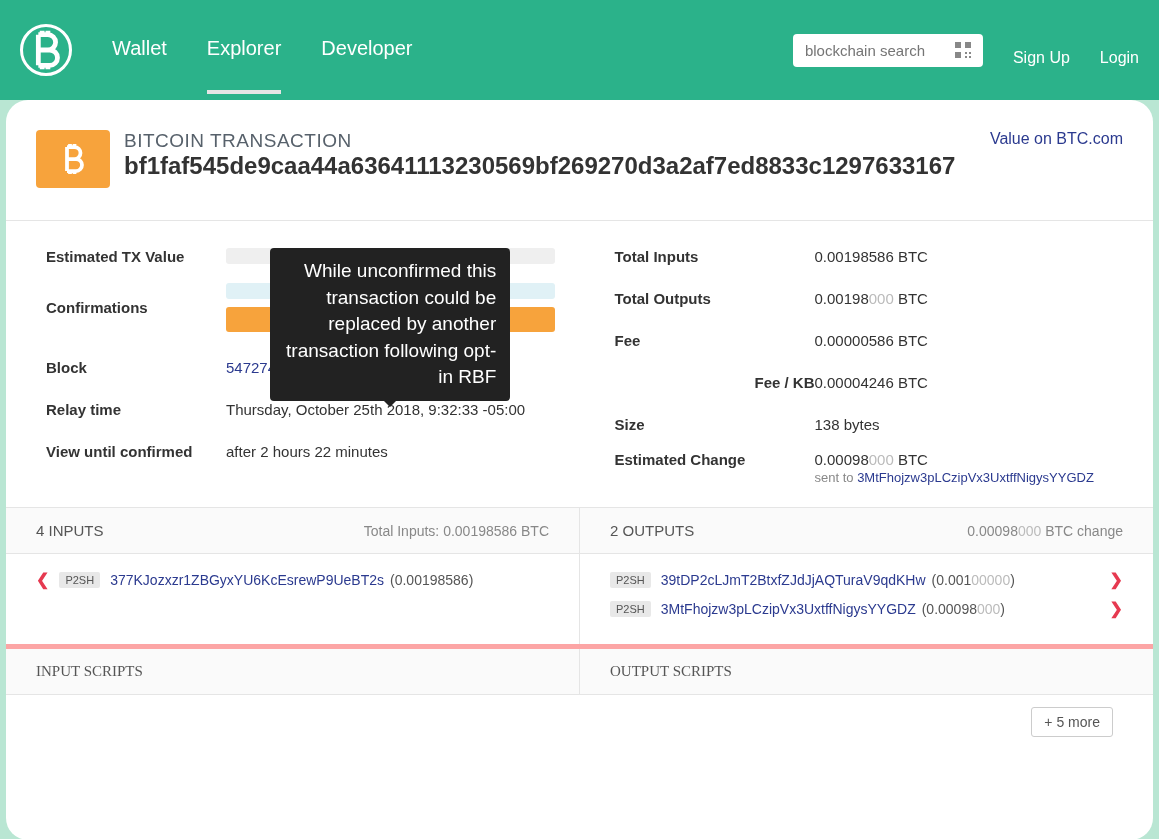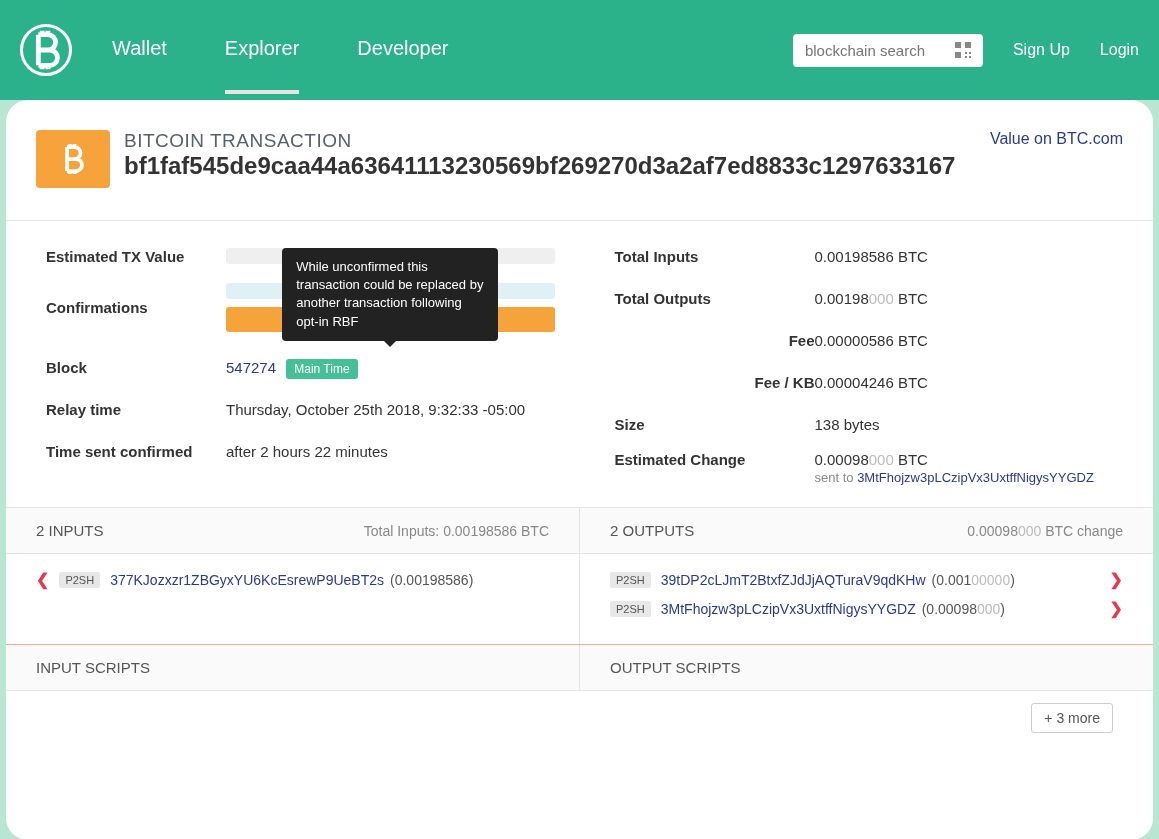--- a/index.html
+++ b/index.html
@@ -1,22 +1,22 @@
 <!DOCTYPE html>
 <html><head>
 <meta charset="utf-8">
 <style>
 * { margin: 0; padding: 0; box-sizing: border-box; }
 body { font-family: -apple-system, "Helvetica Neue", Arial, sans-serif; background: #b9e6d3; width: 1159px; }
 .topbar { background: #2bb28a; height: 100px; display: flex; align-items: center; padding: 0 20px; position: relative; }
 .logo-circle { width: 52px; height: 52px; border: 3px solid #fff; border-radius: 50%; display: flex; align-items: center; justify-content: center; color: #fff; font-size: 28px; font-weight: 700; }
-.nav { display: flex; margin-left: 40px; gap: 58px; }
+.nav { display: flex; margin-left: 40px; gap: 40px; }
 .nav-item { color: #fff; font-size: 20px; cursor: pointer; padding-bottom: 30px; margin-top: 30px; }
 .nav-item.active { border-bottom: 4px solid #e5e5e5; }
-.right-controls { margin-left: auto; display: flex; align-items: center; gap: 30px; }
+.right-controls { margin-left: auto; display: flex; align-items: flex-end; gap: 30px; }
 .search-box { background: #fff; border-radius: 4px; display: flex; align-items: center; padding: 8px 12px; width: 190px; }
 .search-input { border: none; outline: none; font-size: 15px; color: #888; flex: 1; width: 100%; }
 .qr-icon { width: 16px; height: 16px; display: inline-block; }
 .auth-link { color: #fff; font-size: 16px; cursor: pointer; }
 .page { background: #fff; margin: 0 6px; min-height: 740px; border-radius: 22px; }
 .page-header { display: flex; padding: 30px 30px 20px 30px; align-items: flex-start; }
 .coin-icon { width: 74px; height: 58px; background: #f7a33c; border-radius: 4px; display: flex; align-items: center; justify-content: center; margin-right: 14px; }
 .coin-icon svg { width: 36px; height: 36px; }
 .page-title-block { flex: 1; }
 .page-subtitle { color: #57616b; font-size: 19px; font-weight: 400; letter-spacing: 0.5px; }
@@ -26,21 +26,21 @@
 .details { display: flex; padding: 20px 30px 10px 40px; }
 .col { flex: 1; }
 .col-left { padding-right: 30px; }
 .col-right { padding-left: 30px; }
 .row { display: flex; align-items: center; margin-bottom: 12px; min-height: 30px; }
 .row-label { color: #333; font-weight: 600; font-size: 15px; width: 180px; flex-shrink: 0; }
 .row-value { color: #333; font-size: 15px; flex: 1; }
 .grey-pill { background: #efefef; border-radius: 3px; padding: 8px 14px; text-align: center; flex: 1; height: 36px; }
 .blue-pill { background: #e0f1f6; border-radius: 3px; padding: 8px 14px; text-align: center; flex: 1; height: 36px; }
 .orange-pill { background: #f7a33c; color: #fff; font-weight: 700; font-size: 13px; padding: 5px 14px; text-align: center; border-radius: 3px; width: 100%; }
-.tooltip-box { position: absolute; background: #222; color: #fff; font-size: 13px; padding: 10px 14px; border-radius: 4px; width: 216px; text-align: left; line-height: 1.4; z-index: 10; }
+.tooltip-box { position: absolute; background: #222; color: #fff; font-size: 19px; padding: 10px 14px; border-radius: 4px; width: 240px; text-align: right; line-height: 1.4; z-index: 10; }
 .tooltip-box::after { content: ''; position: absolute; bottom: -6px; left: 50%; margin-left: -6px; border-width: 6px 6px 0 6px; border-style: solid; border-color: #222 transparent transparent transparent; }
 .block-link { color: #2b3a8f; font-size: 15px; cursor: pointer; }
 .badge-green { background: #45c096; color: #fff; font-size: 12px; padding: 3px 8px; border-radius: 3px; margin-left: 6px; }
 .faded { color: #bbb; }
 .sent-to { font-size: 13px; color: #888; margin-top: 2px; }
 .sent-to a { color: #2b3a8f; text-decoration: none; }
 .io-headers { display: flex; background: #fafafa; border-top: 1px solid #e5e5e5; border-bottom: 1px solid #e5e5e5; }
 .io-col { flex: 1; padding: 14px 30px; display: flex; justify-content: space-between; align-items: center; }
 .io-col:first-child { border-right: 1px solid #e5e5e5; }
 .io-title { color: #555; font-size: 15px; }
@@ -48,21 +48,21 @@
 .io-body { display: flex; min-height: 80px; }
 .io-body-col { flex: 1; padding: 16px 30px; }
 .io-body-col:first-child { border-right: 1px solid #e5e5e5; }
 .io-row { display: flex; align-items: center; margin-bottom: 10px; font-size: 14px; }
 .chev { color: #e63950; font-weight: 700; font-size: 16px; cursor: pointer; }
 .chev-left { margin-right: 10px; }
 .chev-right { margin-left: auto; }
 .tag-p2sh { background: #e8e8e8; color: #555; font-size: 11px; padding: 2px 6px; border-radius: 2px; margin-right: 10px; }
 .addr-link { color: #2b3a8f; cursor: pointer; text-align: right; }
 .amt { color: #555; margin-left: 6px; }
-.scripts-headers { display: flex; background: #fafafa; border-top: 1px solid #fca5a5; border-bottom: 1px solid #e5e5e5; }
+.scripts-headers { display: flex; background: #fafafa; border-top: 5px solid #fca5a5; border-bottom: 1px solid #e5e5e5; font-family: Liberation Serif, serif; }
 .scripts-body { display: flex; }
 .scripts-col { flex: 1; padding: 18px 16px; font-size: 14px; color: #333; word-break: break-all; }
 .scripts-col:first-child { border-right: 1px solid #e5e5e5; }
 .more-btn-row { display: flex; justify-content: flex-end; padding: 12px 40px 20px 0; }
 .more-btn { border: 1px solid #ccc; background: #fff; padding: 6px 12px; font-size: 14px; color: #555; border-radius: 3px; cursor: pointer; }
 .pill-stack { flex: 1; display: flex; flex-direction: column; gap: 8px; position: relative; }
 </style>
 </head>
 <body>
 
@@ -135,36 +135,36 @@
         <div class="row-value">
           <span class="block-link">547274</span>
           <span class="badge-green">Main Time</span>
         </div>
       </div>
       <div class="row">
         <div class="row-label">Relay time</div>
         <div class="row-value">Thursday, October 25th 2018, 9:32:33 -05:00</div>
       </div>
       <div class="row">
-        <div class="row-label">Time sent confirmed</div>
+        <div class="row-label">View until confirmed</div>
         <div class="row-value">after 2 hours 22 minutes</div>
       </div>
     </div>
 
     <div class="col col-right">
       <div class="row">
         <div class="row-label" style="width:200px;">Total Inputs</div>
         <div class="row-value">0.00198586 BTC</div>
       </div>
       <div class="row">
         <div class="row-label" style="width:200px;">Total Outputs</div>
         <div class="row-value"><span>0.00198</span><span class="faded">000</span><span> BTC</span></div>
       </div>
       <div class="row">
-        <div class="row-label" style="width:200px;text-align:right;">Fee</div>
+        <div class="row-label" style="width:200px;">Fee</div>
         <div class="row-value">0.00000586 BTC</div>
       </div>
       <div class="row">
         <div class="row-label" style="width:200px;text-align:right;">Fee / KB</div>
         <div class="row-value">0.00004246 BTC</div>
       </div>
       <div class="row">
         <div class="row-label" style="width:200px;">Size</div>
         <div class="row-value">138 bytes</div>
       </div>
@@ -173,21 +173,21 @@
         <div class="row-value">
           <span>0.00098</span><span class="faded">000</span><span> BTC</span>
           <div class="sent-to"><span>sent to </span><a>3MtFhojzw3pLCzipVx3UxtffNigysYYGDZ</a></div>
         </div>
       </div>
     </div>
   </div>
 
   <div class="io-headers">
     <div class="io-col">
-      <div class="io-title">2 INPUTS</div>
+      <div class="io-title">4 INPUTS</div>
       <div class="io-sub">Total Inputs: 0.00198586 BTC</div>
     </div>
     <div class="io-col">
       <div class="io-title">2 OUTPUTS</div>
       <div class="io-sub"><span>0.00098</span><span class="faded">000</span><span> BTC change</span></div>
     </div>
   </div>
 
   <div class="io-body">
     <div class="io-body-col">
@@ -218,16 +218,16 @@
     <div class="io-col">
         <div class="io-title">INPUT SCRIPTS</div>
       </div>
     <div class="io-col">
         <div class="io-title">OUTPUT SCRIPTS</div>
       </div>
   </div>
 
 
   <div class="more-btn-row">
-    <button class="more-btn">+ 3 more</button>
+    <button class="more-btn">+ 5 more</button>
   </div>
 
 </div>
 
 </body></html>

